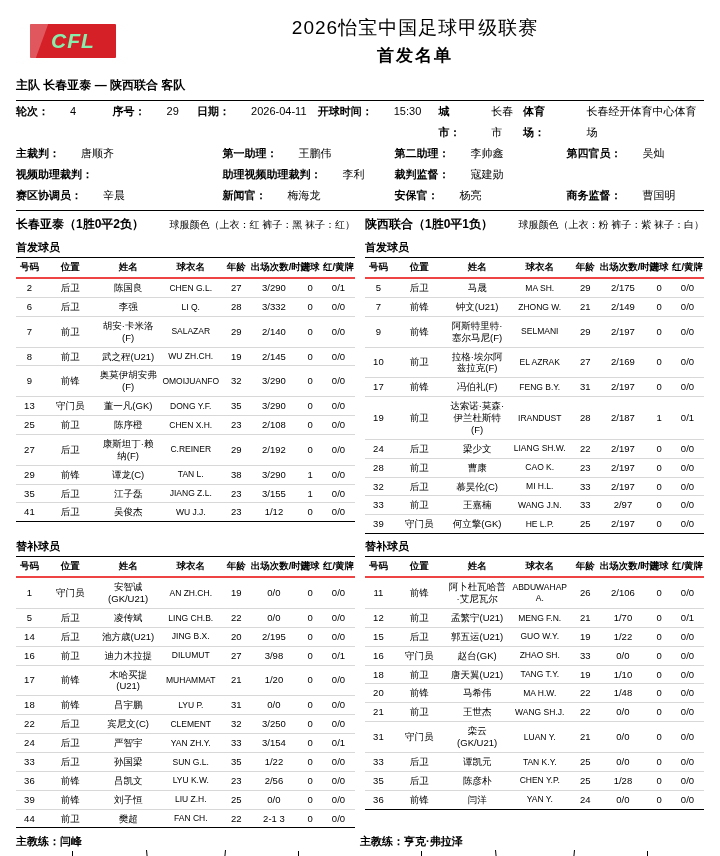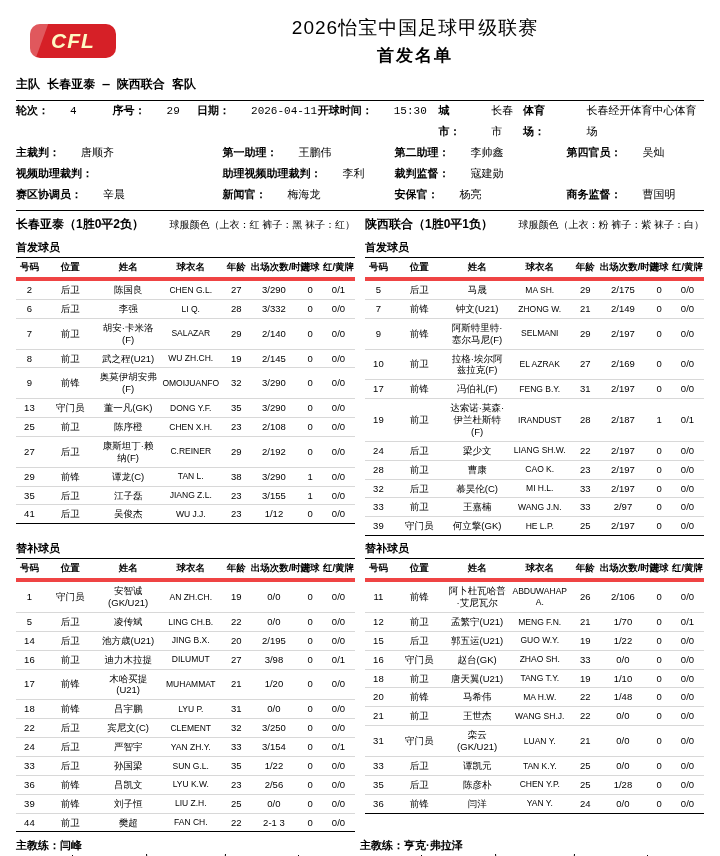--- a/index.html
+++ b/index.html
@@ -9,58 +9,58 @@
     font-family:"Liberation Sans","DejaVu Sans",sans-serif;
     color:#000;
     -webkit-font-smoothing:antialiased;
   }
   .page{width:720px;min-height:856px;position:relative;padding:0;box-sizing:border-box;}
 
   
   .topbar{display:flex;align-items:center;justify-content:space-between;padding:14px 18px 4px 18px;}
   .logo-left{width:110px;display:flex;align-items:center;justify-content:center;}
   .cfl{
-    width:86px;height:34px;background:#d62027;border-radius:10px;
+    width:86px;height:34px;background:#d62027;border-radius:1px;
     display:flex;align-items:center;justify-content:center;
-    color:#fef9c3;font-weight:bold;font-size:21px;letter-spacing:1px;font-style:italic;
+    color:#86efac;font-weight:bold;font-size:21px;letter-spacing:1px;font-style:italic;
     position:relative;overflow:hidden;
   }
   .cfl:after{content:"";position:absolute;left:-6px;top:0;width:18px;height:100%;background:#ffffff;transform:skewX(-20deg);opacity:.25;}
   .title-wrap{flex:1;text-align:center;}
   .title-main{font-size:19px;font-weight:normal;letter-spacing:1px;line-height:1.5;}
   .title-sub{font-size:17px;font-weight:bold;letter-spacing:2px;line-height:1.5;}
   .logo-right{width:110px;display:flex;align-items:center;justify-content:center;}
   .yibao{
     width:62px;height:48px;background:#0b9b4e;border-radius:4px;
     display:flex;flex-direction:column;align-items:center;justify-content:center;color:#fff;
   }
   .yibao .mark{width:20px;height:20px;border-radius:50%;background:#fff;position:relative;margin-bottom:2px;}
   .yibao .mark:after{content:"";position:absolute;left:8px;top:3px;width:4px;height:14px;background:#d62027;border-radius:2px;transform:rotate(12deg);}
   .yibao .yb-text{font-size:13px;font-weight:bold;letter-spacing:1px;}
 
   
-  .meta{padding:2px 16px 0 16px;font-family:Liberation Mono, monospace;}
+  .meta{padding:2px 16px 0 16px;}
   .meta .lbl{font-weight:bold;}
   .meta .val{margin-left:4px;}
   .meta-row{display:flex;font-size:11px;line-height:21px;}
   .meta-cell{display:flex;gap:17px;}
   .teams-line{font-weight:bold;font-size:12px;line-height:22px;padding-bottom:1px;}
   .hr{border:0;border-top:1px solid #000;margin:3px 0 0 0;}
 
   
   .cols{display:flex;padding:0 16px;gap:10px;}
   .col{width:50%;}
   .teamhdr{display:flex;align-items:baseline;justify-content:space-between;font-size:11px;padding:5px 0 2px 0;}
   .teamhdr .tname{font-weight:bold;font-size:12px;}
   .teamhdr .kit{font-size:10px;}
   .kit b{font-weight:normal;}
   .section-title{font-weight:bold;font-size:11px;padding:5px 0 2px 0;}
 
   table{width:100%;border-collapse:collapse;font-size:9.5px;table-layout:fixed;}
-  th{font-weight:bold;padding:3px 1px;border-bottom:4px solid #ef4444;border-top:1px solid #000;text-align:center;white-space:nowrap;font-size:9.5px;}
+  th{font-weight:bold;padding:3px 1px;border-bottom:2px solid #ef4444;border-top:1px solid #000;text-align:center;white-space:nowrap;font-size:9.5px;}
   td{padding:3px 1px;border-bottom:1px solid #d8d8d8;text-align:center;vertical-align:middle;line-height:1.25;}
   .c-num{width:8%;}
   .c-pos{width:17%;}
   .c-name{width:19%;}
   .c-shirt{width:20%;}
   .c-age{width:8%;}
   .c-apps{width:15%;}
   .c-goal{width:7%;}
   .c-card{width:10%;}
   .shirtname{font-size:8.5px;}

